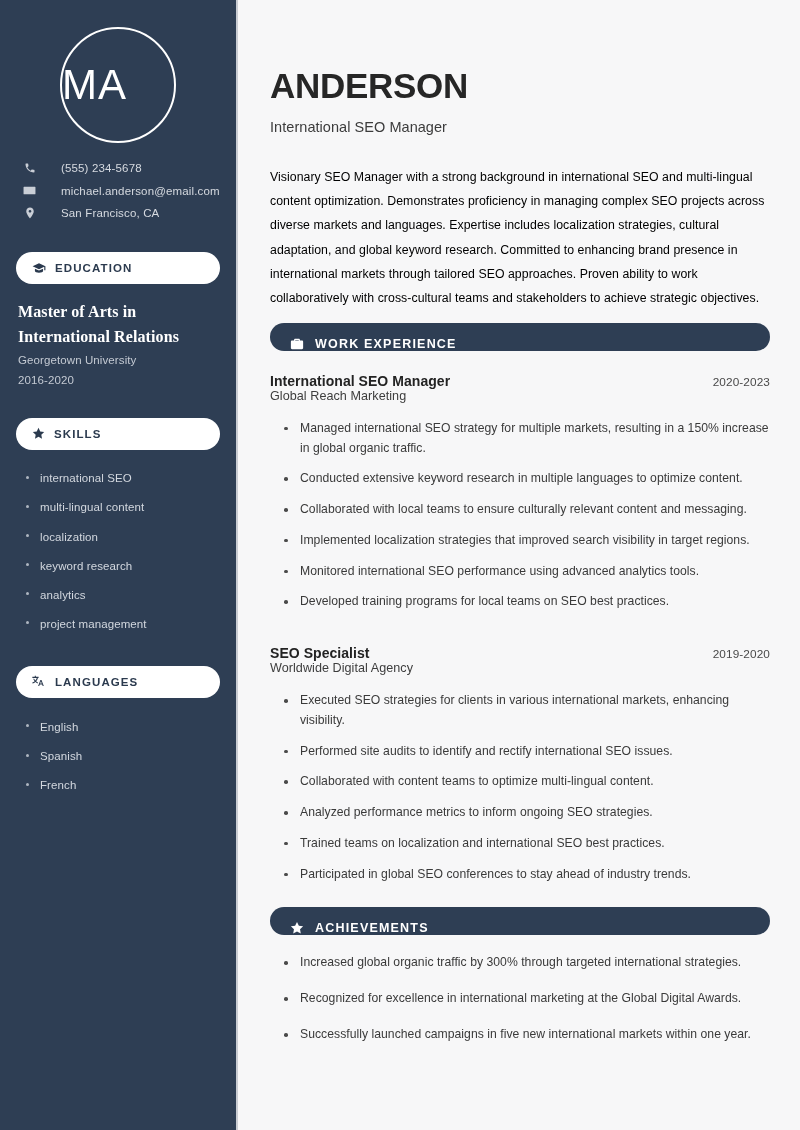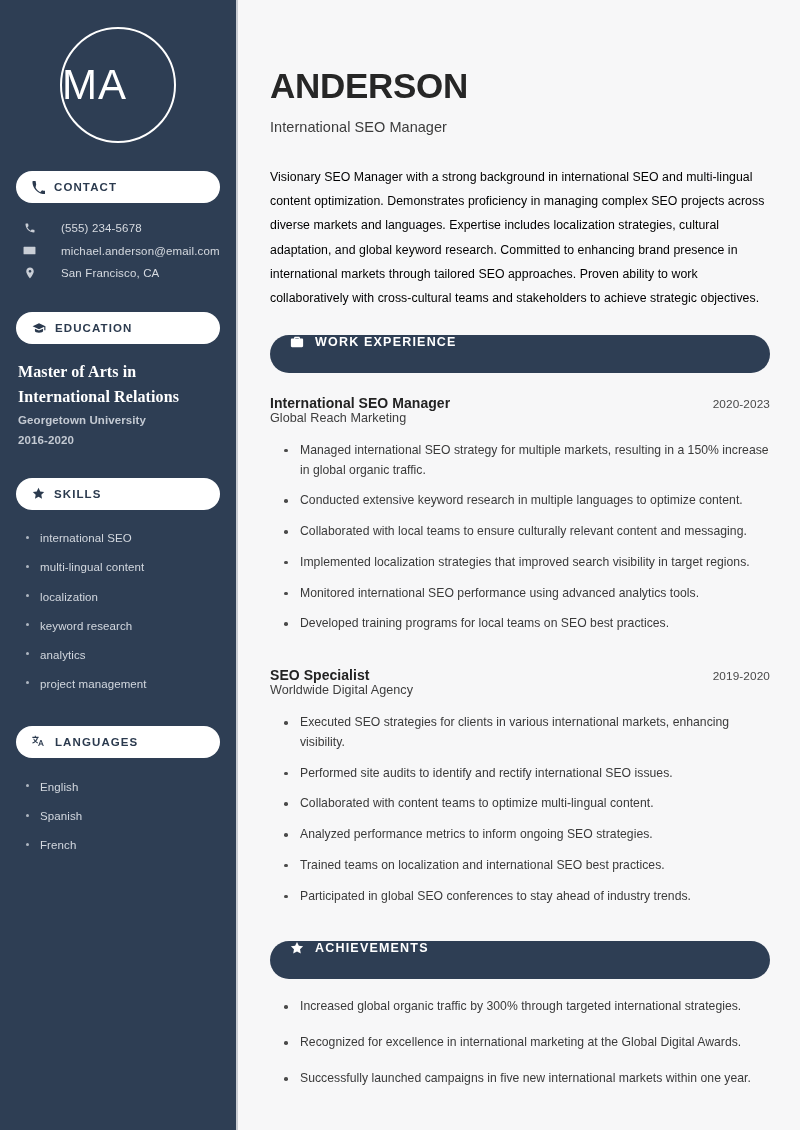--- a/index.html
+++ b/index.html
@@ -92,21 +92,20 @@
     font-weight: bold;
     line-height: 1.55;
     letter-spacing: 0.1px;
     font-family: Liberation Serif, serif;
   }
   .edu-school, .edu-years {
     color: #c4cad3;
     font-size: 11.5px;
     line-height: 1.75;
     letter-spacing: 0.1px;
-    font-weight: bold;
   }
 
   .side-list { margin-top: 14px; list-style: none; padding-left: 8px; }
   .side-list li {
     color: #d3d8df;
     font-size: 11.5px;
     line-height: 1.4;
     padding: 6.5px 0 6.5px 16px;
     position: relative;
     letter-spacing: 0.1px;
@@ -146,26 +145,26 @@
 
   .summary {
     color: #000000;
     font-size: 12.3px;
     line-height: 1.98;
     margin-top: 30px;
     letter-spacing: 0.05px;
   }
 
   .section-bar {
-    margin-top: 24px;
+    margin-top: 12px;
     background: #2e3e54;
     border-radius: 20px;
-    height: 38px;
-    display: flex;
-    align-items: flex-start;
+    height: 28px;
+    display: flex;
+    align-items: flex-end;
     padding-left: 20px;
     gap: 11px;
   }
   .section-bar-label {
     color: #ffffff;
     font-size: 12.5px;
     font-weight: bold;
     letter-spacing: 1.2px;
   }
 
@@ -221,28 +220,20 @@
 <div class="page">
 
   <aside class="sidebar">
 
     <div class="avatar-wrap">
       <div class="avatar">
         <span class="avatar-initials">MA</span>
       </div>
     </div>
 
-    <div class="pill">
-      <span class="pill-icon">
-        <svg width="13" height="13" viewBox="0 0 24 24" fill="#2b3a4e">
-          <path d="M6.6 10.8c1.9 3.7 4.9 6.7 8.6 8.6l2.9-2.9c.4-.4.9-.5 1.3-.3 1.4.5 3 .7 4.6.7.7 0 1.2.5 1.2 1.2V22c0 .7-.5 1.2-1.2 1.2C11.6 23.2.8 12.4.8 0c0-.7.5-1.2 1.2-1.2h3.9C6.6-1.2 7 -.7 7 0c0 1.6.3 3.2.8 4.6.1.4 0 .9-.3 1.3L6.6 10.8z" transform="translate(0 1.2)"></path>
-        </svg>
-      </span>
-      <span class="pill-label">CONTACT</span>
-    </div>
 
     <div class="contact-list">
       <div class="contact-row">
         <span class="contact-icon">
           <svg width="12" height="12" viewBox="0 0 24 24" fill="#c9ced6">
             <path d="M20 15.5c-1.2 0-2.4-.2-3.6-.6-.3-.1-.7 0-1 .2l-2.2 2.2c-2.8-1.4-5.1-3.8-6.6-6.6l2.2-2.2c.3-.3.4-.7.2-1-.3-1.1-.5-2.3-.5-3.5 0-.6-.4-1-1-1H4c-.6 0-1 .4-1 1 0 9.4 7.6 17 17 17 .6 0 1-.4 1-1v-3.5c0-.6-.4-1-1-1z"></path>
           </svg>
         </span>
         <span class="contact-text">(555) 234-5678</span>
       </div>

